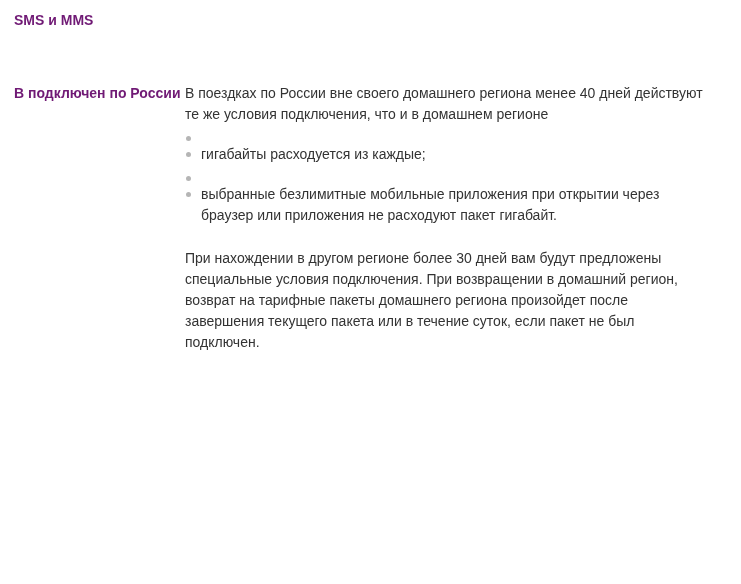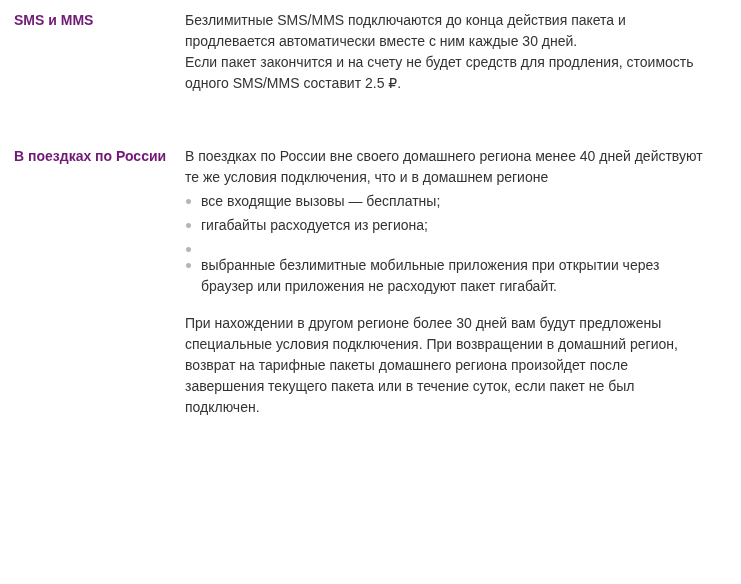--- a/index.html
+++ b/index.html
@@ -60,51 +60,46 @@
     width: 5px;
     height: 5px;
     border-radius: 50%;
     background: #b5b5b5;
     margin: 8px 10px 0 1px;
   }
   .li-text {
     white-space: pre-line;
   }
   .outro {
-    margin-top: 16px;
+    margin-top: 22px;
   }
 </style>
 </head>
 <body>
 
 <div>
 
   <div class="section">
     <div class="label-col">SMS и MMS</div>
     <div class="content-col">
-      <p class="para">Безлимитные SMS/MMS подключаются до конца действия пакета и
-продлевается автоматически вместе с ним каждые 30 дней.
-Если пакет закончится и на счету не будет средств для продления, стоимость
-одного SMS/MMS составит 2.5 ₽.</p>
     </div>
   </div>
 
   <div class="section">
-    <div class="label-col">В поездках по России</div>
+    <div class="label-col">В подключен по России</div>
     <div class="content-col">
       <p class="para">В поездках по России вне своего домашнего региона менее 40 дней действуют
 те же условия подключения, что и в домашнем регионе</p>
       <ul class="bullet-list">
         <li>
           <span class="dot"></span>
-          <span class="li-text">все входящие вызовы — бесплатны;</span>
         </li>
         <li>
           <span class="dot"></span>
-          <span class="li-text">гигабайты расходуется из региона;</span>
+          <span class="li-text">гигабайты расходуется из каждые;</span>
         </li>
         <li>
           <span class="dot"></span>
         </li>
         <li>
           <span class="dot"></span>
           <span class="li-text">выбранные безлимитные мобильные приложения при открытии через
 браузер или приложения не расходуют пакет гигабайт.</span>
         </li>
       </ul>

